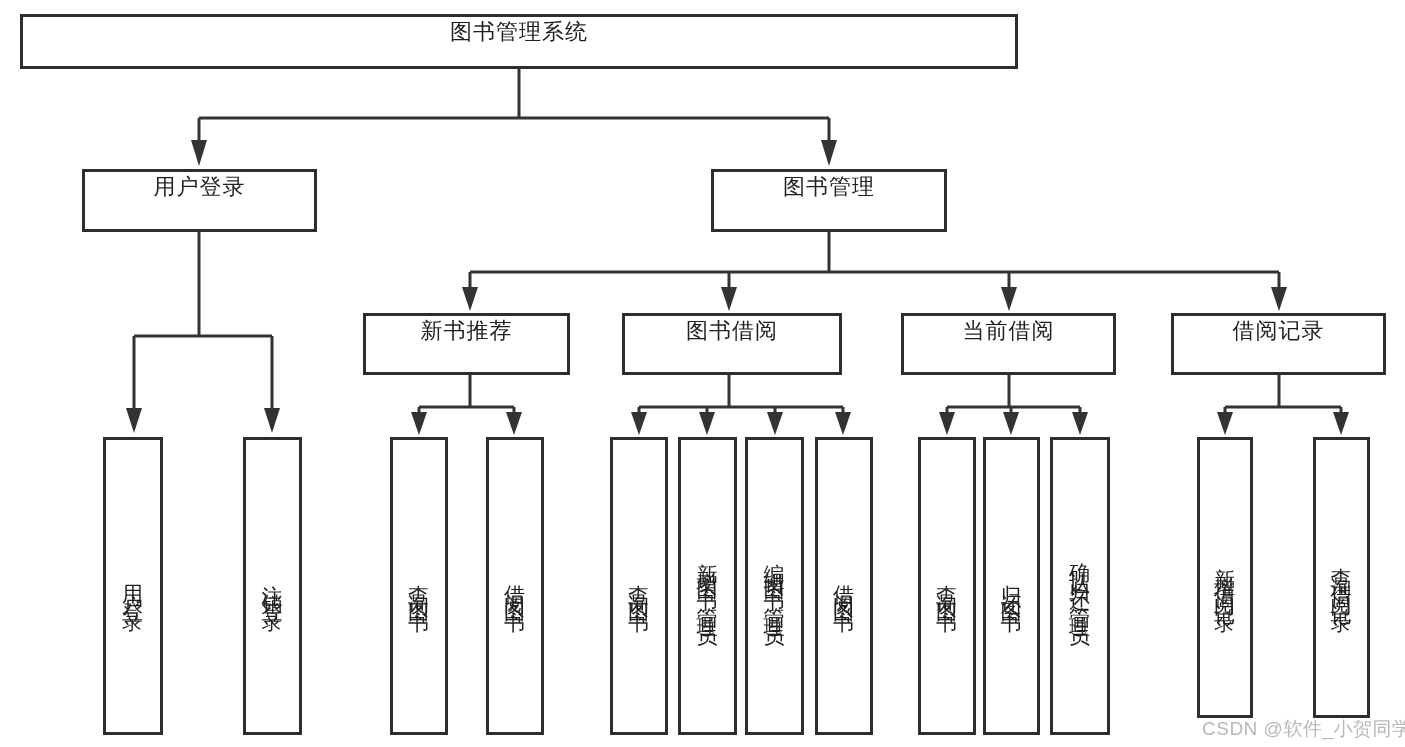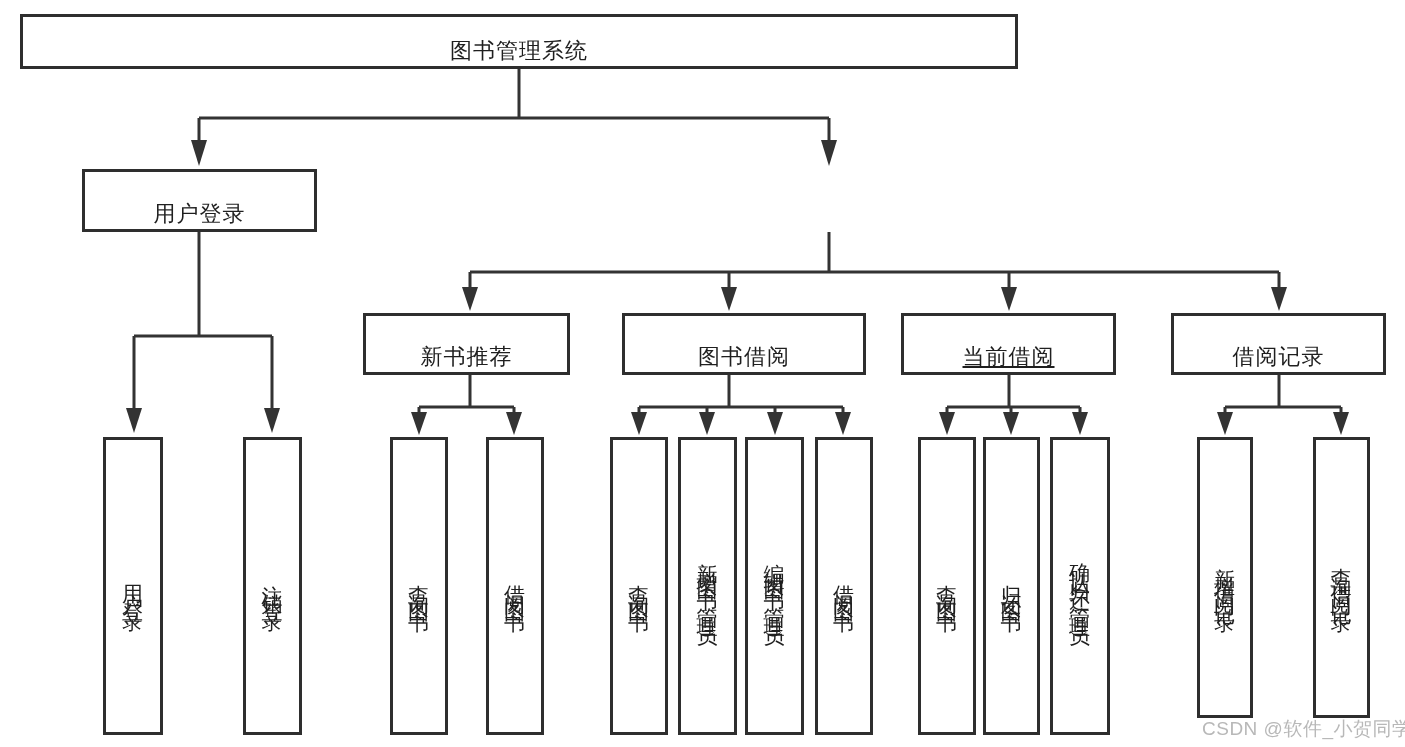--- a/index.html
+++ b/index.html
@@ -23,21 +23,21 @@
     width:1405px;height:747px;
     pointer-events:none;
   }
   .cline{fill:none;stroke:var(--line);stroke-width:3;}
   .ctri{fill:var(--line);stroke:none;}
   .hbox{
     position:absolute;
     box-sizing:border-box;
     border:3px solid var(--border);
     background:var(--fill);
-    display:flex;align-items:flex-end;justify-content:center;
+    display:flex;align-items:flex-start;justify-content:center;
     font-size:22px;color:var(--text);
     letter-spacing:1px;
     white-space:nowrap;
   }
   .vbox{
     position:absolute;
     top:437px;height:298px;
     box-sizing:border-box;
     border:3px solid var(--border);
     background:var(--fill);
@@ -118,28 +118,31 @@
     </g>
   </svg>
 
   <div class="hbox" style="left:20px;top:14px;width:998px;height:55px;">
     <span>图书管理系统</span>
   </div>
 
   <div class="hbox" style="left:82px;top:169px;width:235px;height:63px;">
     <span>用户登录</span>
   </div>
+  <div class="hbox" style="left:711px;top:169px;width:236px;height:63px;">
+    <span>图书管理</span>
+  </div>
 
   <div class="hbox" style="left:363px;top:313px;width:207px;height:62px;">
     <span>新书推荐</span>
   </div>
-  <div class="hbox" style="left:622px;top:313px;width:244px;height:62px;">
+  <div class="hbox" style="left:622px;top:313px;width:220px;height:62px;">
     <span>图书借阅</span>
   </div>
-  <div class="hbox" style="left:901px;top:313px;width:215px;height:62px;text-decoration:underline;">
+  <div class="hbox" style="left:901px;top:313px;width:215px;height:62px;">
     <span>当前借阅</span>
   </div>
   <div class="hbox" style="left:1171px;top:313px;width:215px;height:62px;">
     <span>借阅记录</span>
   </div>
 
   <div class="vbox" style="left:103px;width:60px;">
     <span class="vtext">用户登录</span>
   </div>
   <div class="vbox" style="left:243px;width:59px;">

